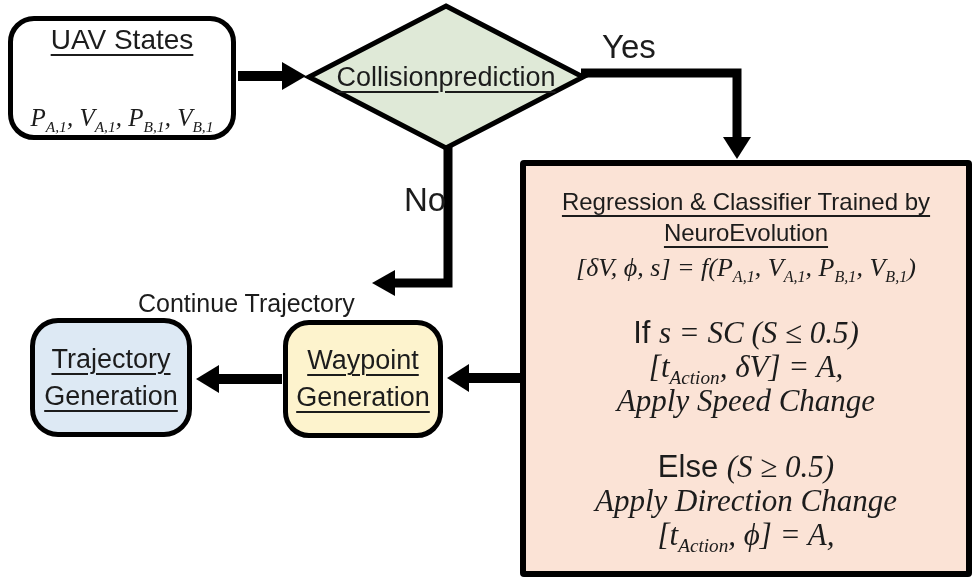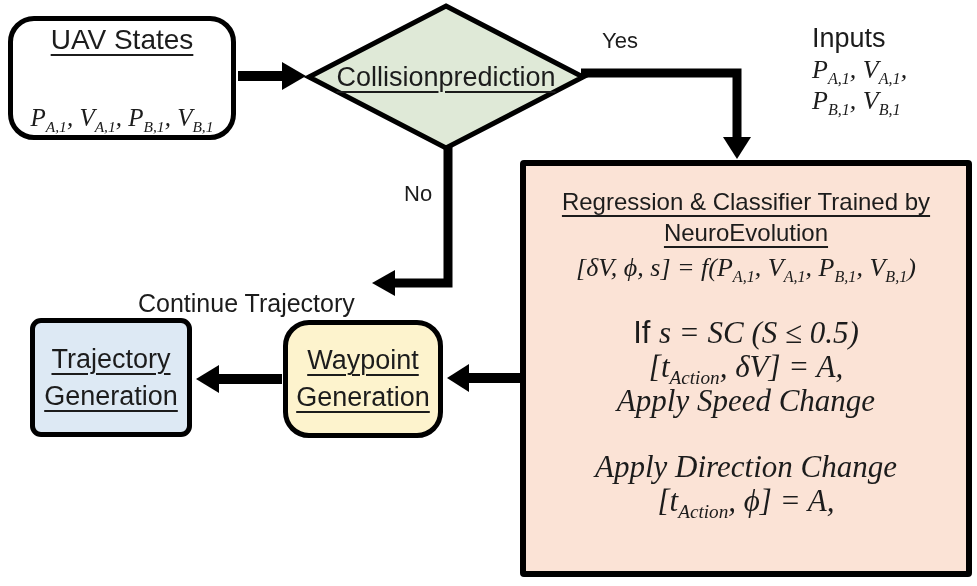--- a/index.html
+++ b/index.html
@@ -39,23 +39,23 @@
     border-width:6px; justify-content:flex-start; padding-top:20px;
   }
   .r-title { font-size:24px; line-height:31px; }
   .r-formula { font-size:26px; line-height:36px; margin-top:2px; }
   .r-gap1 { height:30px; }
   .r-gap2 { height:32px; }
   .r-line { font-size:31px; line-height:34px; }
   .r-key { font-family:"Liberation Sans",sans-serif; font-style:normal; }
 
   .waypoint-box { left:283px; top:320px; width:160px; height:118px; border-radius:26px; font-size:27px; line-height:37px; }
-  .trajectory-box { left:30px; top:318px; width:162px; height:119px; border-radius:11px; font-size:27px; line-height:37px; }
+  .trajectory-box { left:30px; top:318px; width:162px; height:119px; border-radius:28px; font-size:27px; line-height:37px; }
 
-  .float-label { position:absolute; font-size:22px; }
+  .float-label { position:absolute; font-size:33px; }
   .yes-label { left:602px; top:28px; }
   .no-label { left:404px; top:181px; }
   .continue-label { left:138px; top:264px; font-size:25px;margin-top:25px; }
 
   .inputs-block { position:absolute; left:812px; top:22px; text-align:left; }
   .inputs-title { font-size:27px; line-height:32px; }
   .inputs-math { font-size:26px; line-height:31px; }
 </style>
 </head>
 <body>
@@ -89,35 +89,31 @@
 
   <div class="diamond-text">
     <span class="u">Collision</span>
     <span class="u">prediction</span>
   </div>
 
   <div class="float-label yes-label">Yes</div>
   <div class="float-label no-label">No</div>
   <div class="float-label continue-label">Continue Trajectory</div>
 
-  <div class="inputs-block">
-    <div class="inputs-title">Inputs</div>
-    <div class="inputs-math math">P<sub>A,1</sub>, V<sub>A,1</sub>,</div>
-    <div class="inputs-math math">P<sub>B,1</sub>, V<sub>B,1</sub></div>
-  </div>
 
   <div class="node regression-box" style="background: rgb(251, 227, 214);">
     <div class="r-title u">Regression &amp; Classifier Trained by</div>
     <div class="r-title u">NeuroEvolution</div>
     <div class="r-formula math">[δV, ϕ, s] = f(P<sub>A,1</sub>, V<sub>A,1</sub>, P<sub>B,1</sub>, V<sub>B,1</sub>)</div>
     <div class="r-gap1"></div>
     <div class="r-line math"><span class="r-key">If </span><span>s = SC (S ≤ 0.5)</span></div>
     <div class="r-line math">[t<sub>Action</sub>, δV] = A,</div>
     <div class="r-line math">Apply Speed Change</div>
     <div class="r-gap2"></div>
+    <div class="r-line math"><span class="r-key">Else </span><span>(S ≥ 0.5)</span></div>
     <div class="r-line math">Apply Direction Change</div>
     <div class="r-line math">[t<sub>Action</sub>, ϕ] = A,</div>
   </div>
 
   <div class="node waypoint-box" style="background: rgb(253, 243, 205);">
     <span class="u">Waypoint</span>
     <span class="u">Generation</span>
   </div>
 
   <div class="node trajectory-box" style="background: rgb(221, 233, 244);">

